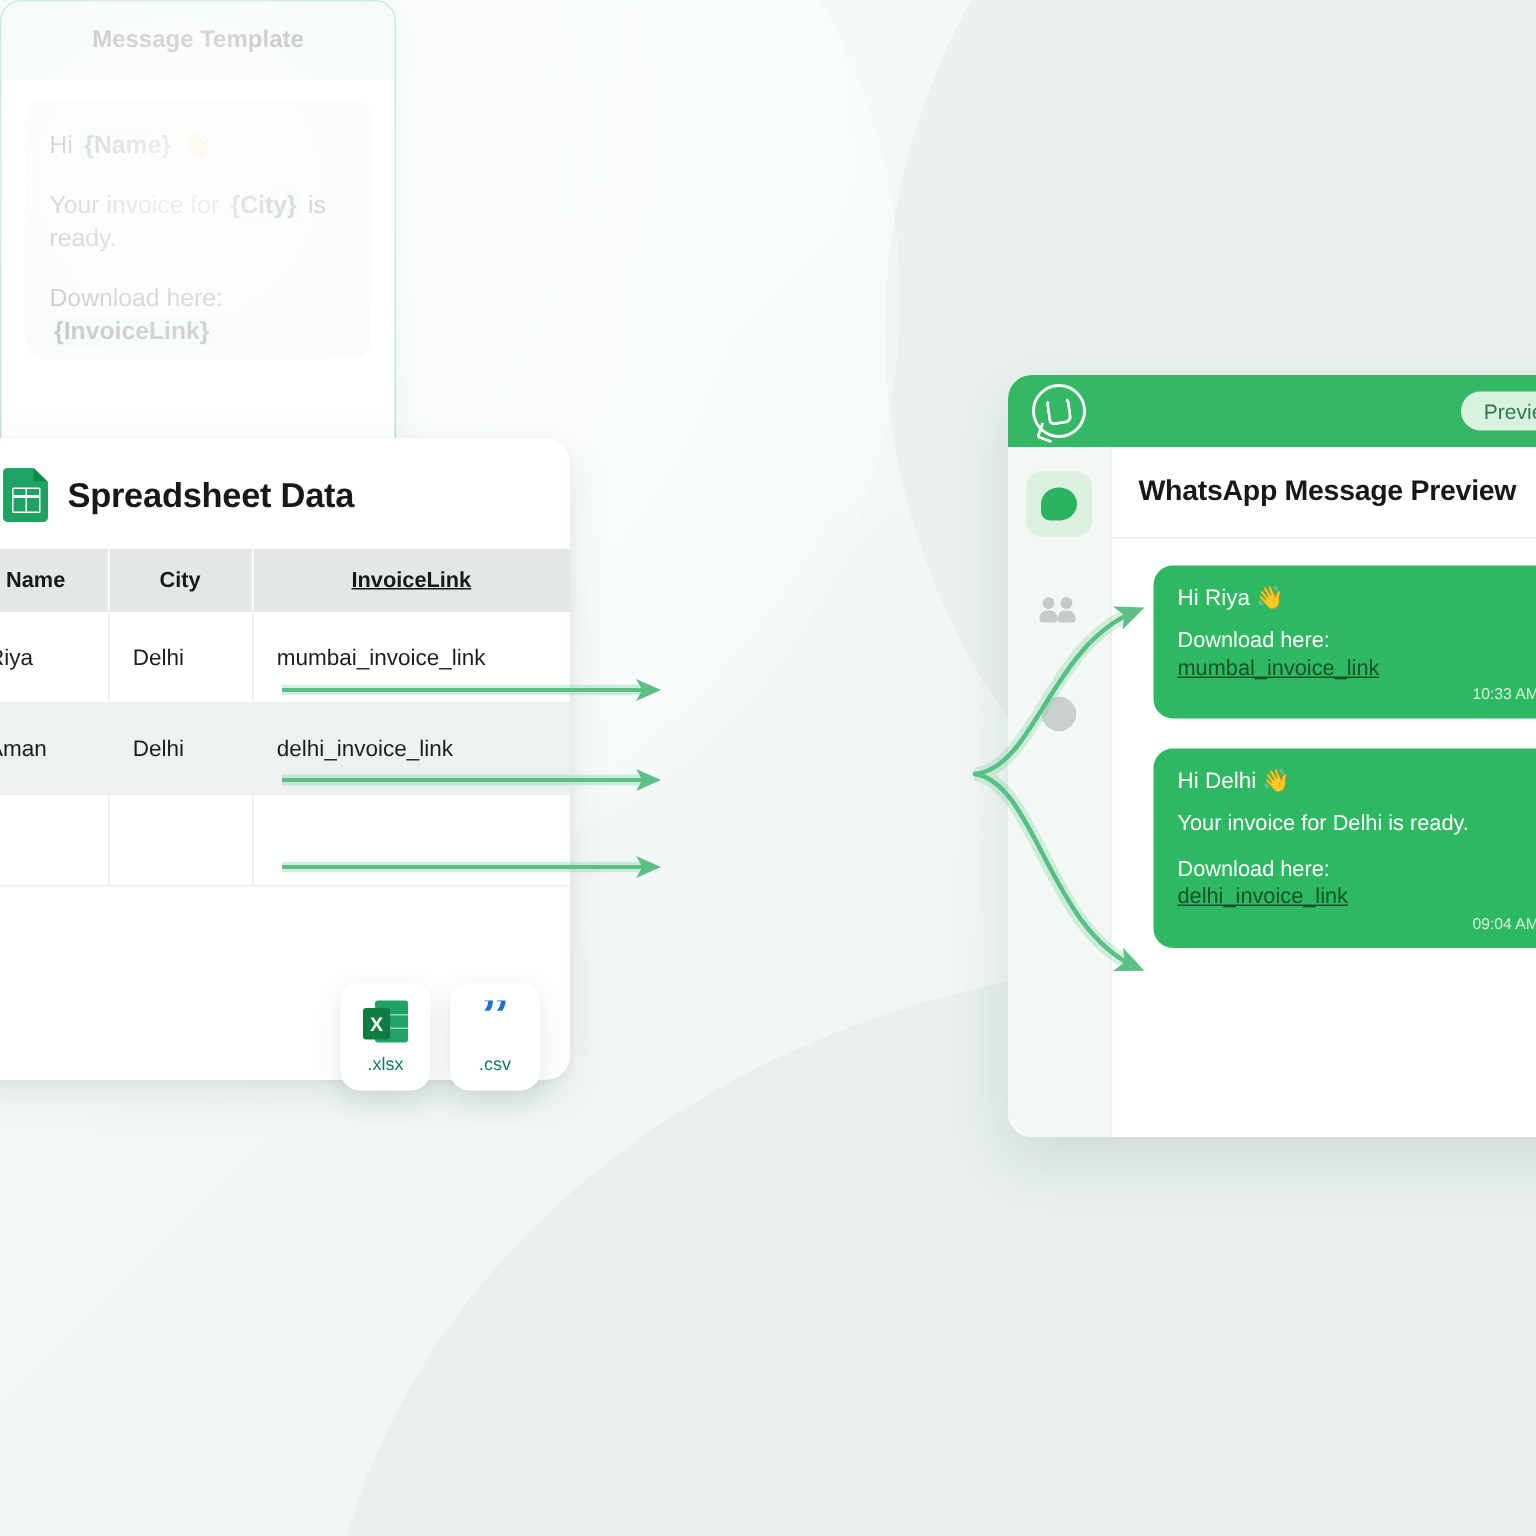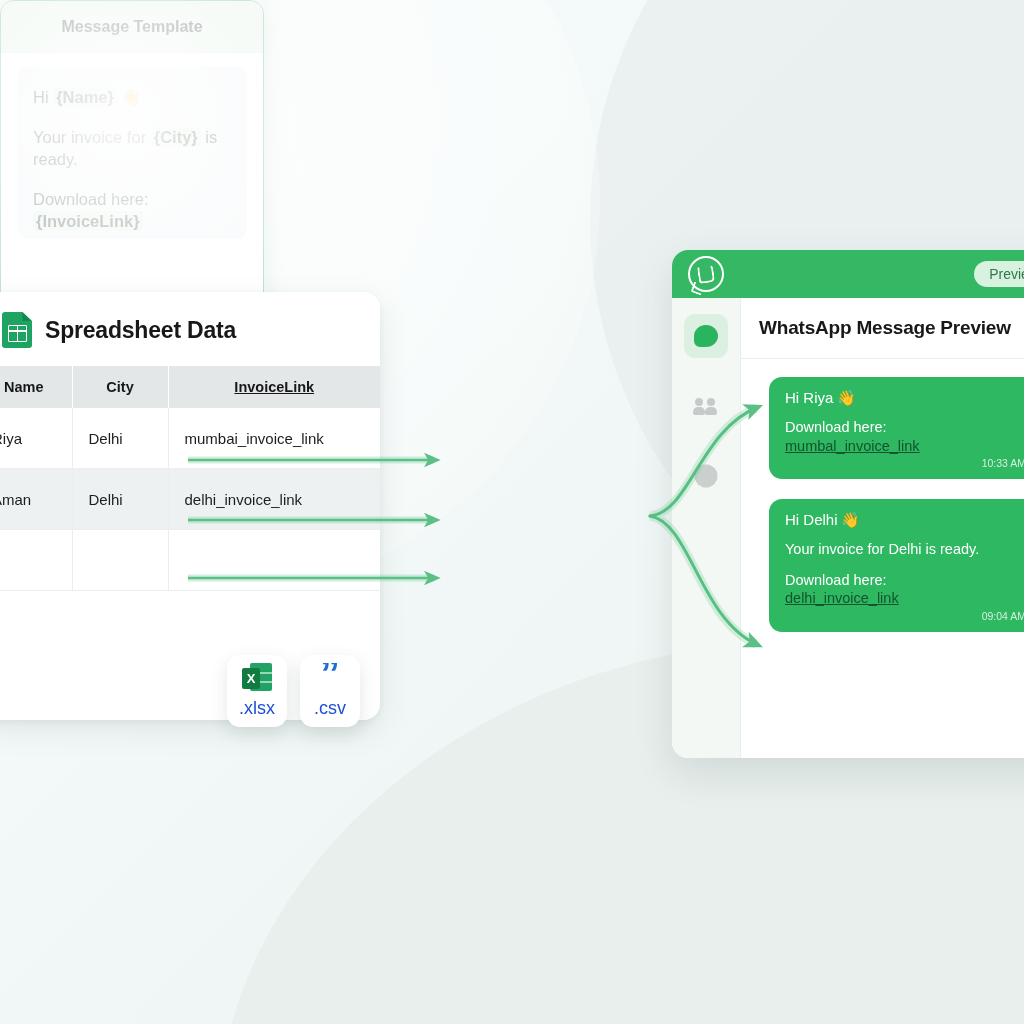--- a/index.html
+++ b/index.html
@@ -164,22 +164,22 @@
     box-shadow: 0 6px 18px rgba(40,70,60,0.13);
     display: flex;
     flex-direction: column;
     align-items: center;
     justify-content: center;
     gap: 7px;
   }
   #chip-xlsx { left: 227px; top: 655px; }
   #chip-csv  { left: 300px; top: 655px; }
   .chip-label {
-    font-size: 18px;
-    color: #1d4ed8;
+    font-size: 12px;
+    color: #0f766e;
   }
   .xlsx-glyph {
     width: 30px;
     height: 28px;
     position: relative;
   }
   .xlsx-glyph .sheetbody {
     position: absolute;
     right: 0; top: 0;
     width: 22px; height: 28px;

